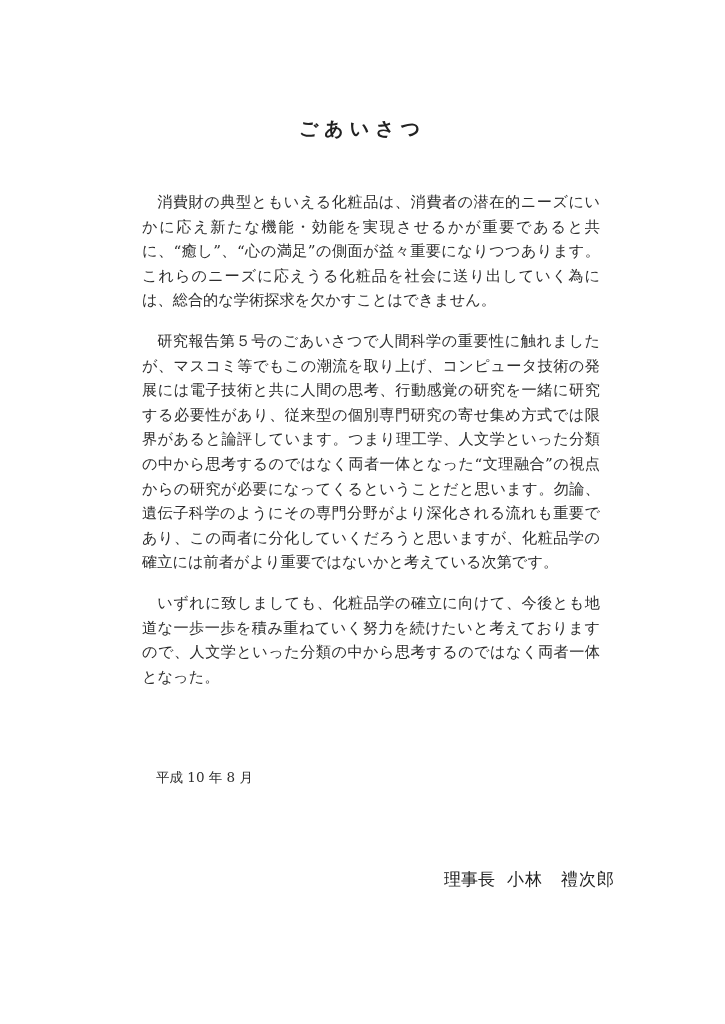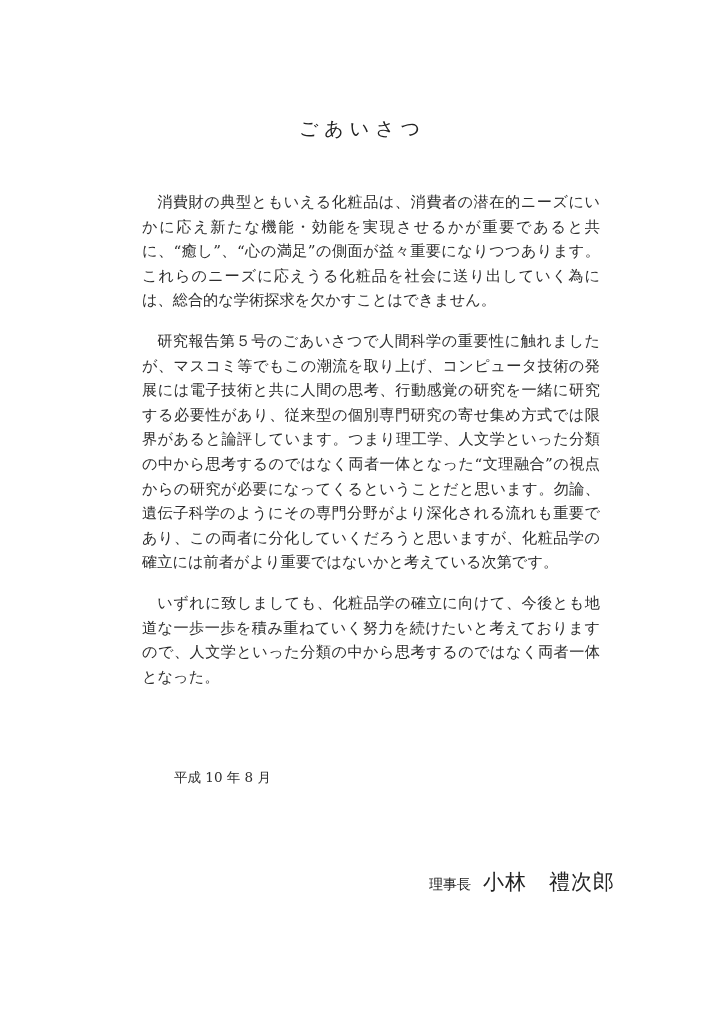--- a/index.html
+++ b/index.html
@@ -20,21 +20,21 @@
       left: 0; top: 0;
       width: 725px; height: 1024px;
       background: #ffffff;
     }
     .title {
       position: absolute;
       left: 0; right: 0;
       top: 116px;
       text-align: center;
       font-size: 19px;
-      font-weight: normal;
+      font-weight: bold;
       letter-spacing: 6px;
       color: #222;
     }
     .body-text {
       position: absolute;
       left: 126px;
       top: 174px;
       width: 490px;
       font-size: 15.2px;
       line-height: 24.6px;
@@ -44,45 +44,44 @@
     .body-text p {
       margin: 16px;
       text-indent: 1em;
     }
     .date {
       position: absolute;
       left: 156px;
       top: 769px;
       font-size: 13.5px;
       color: #2e2e2e;
-      margin-left: 18px;
     }
     .org {
       position: absolute;
       right: 110px;
       top: 817px;
       font-size: 13.5px;
       color: #2e2e2e;
       white-space: pre;
     }
     .signature {
       position: absolute;
       right: 110px;
       top: 868px;
       display: flex;
       align-items: baseline;
       color: #222;
     }
     .signature .role {
-      font-size: 14px;
+      font-size: 17px;
       margin-right: 12px;
       margin-left: 40px;
     }
     .signature .name {
-      font-size: 21px;
+      font-size: 17px;
       white-space: pre;
       letter-spacing: 1px;
     }
   </style>
 </head>
 <body>
 
 <div class="page">
   <div class="title">ごあいさつ</div>
 

